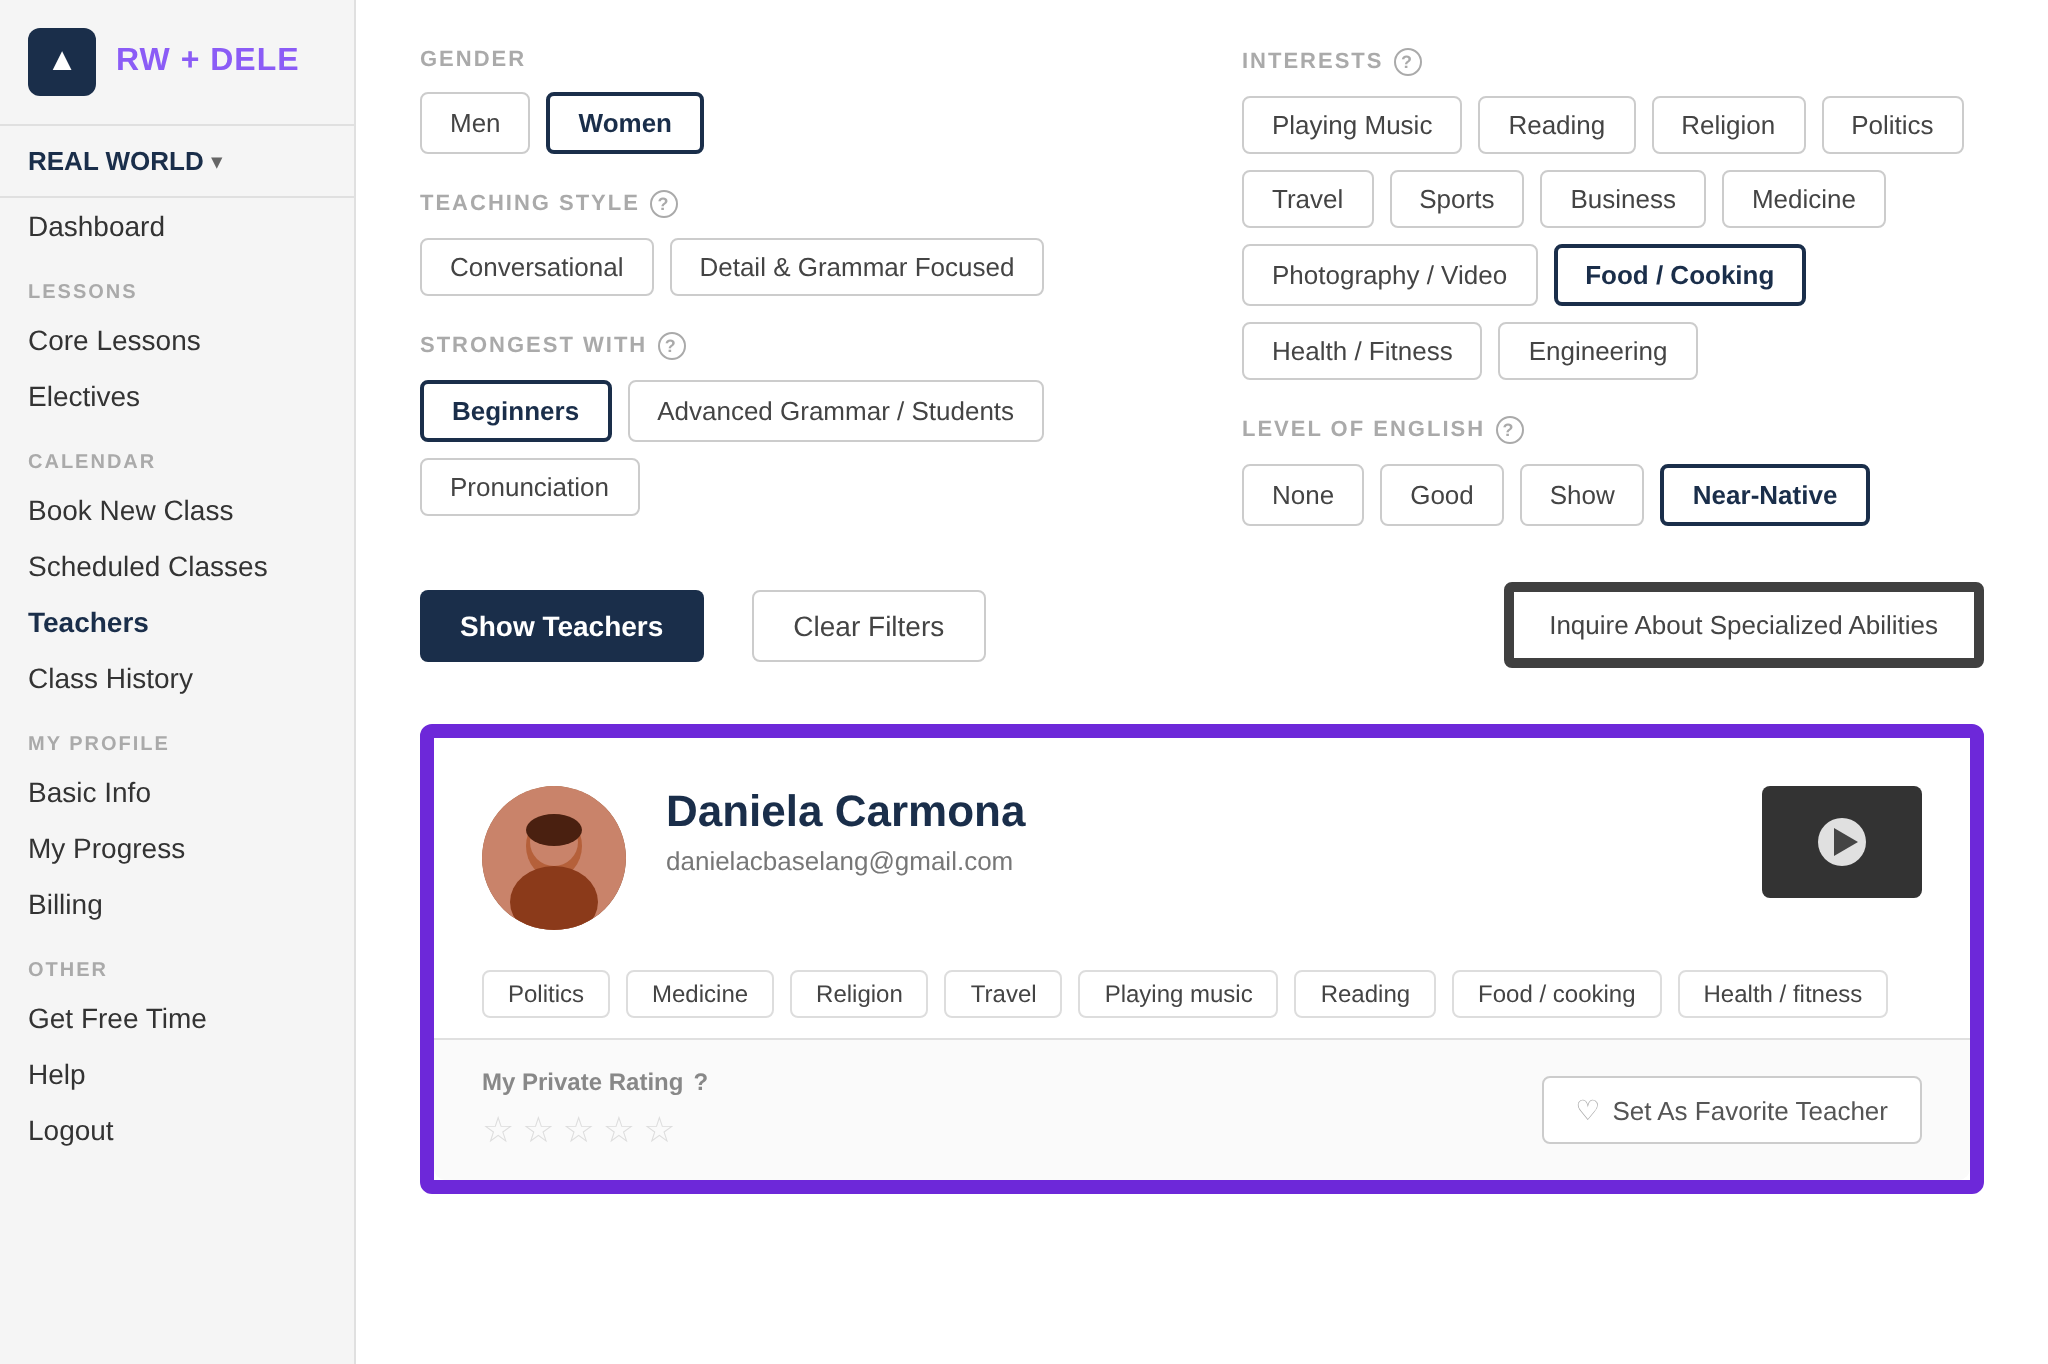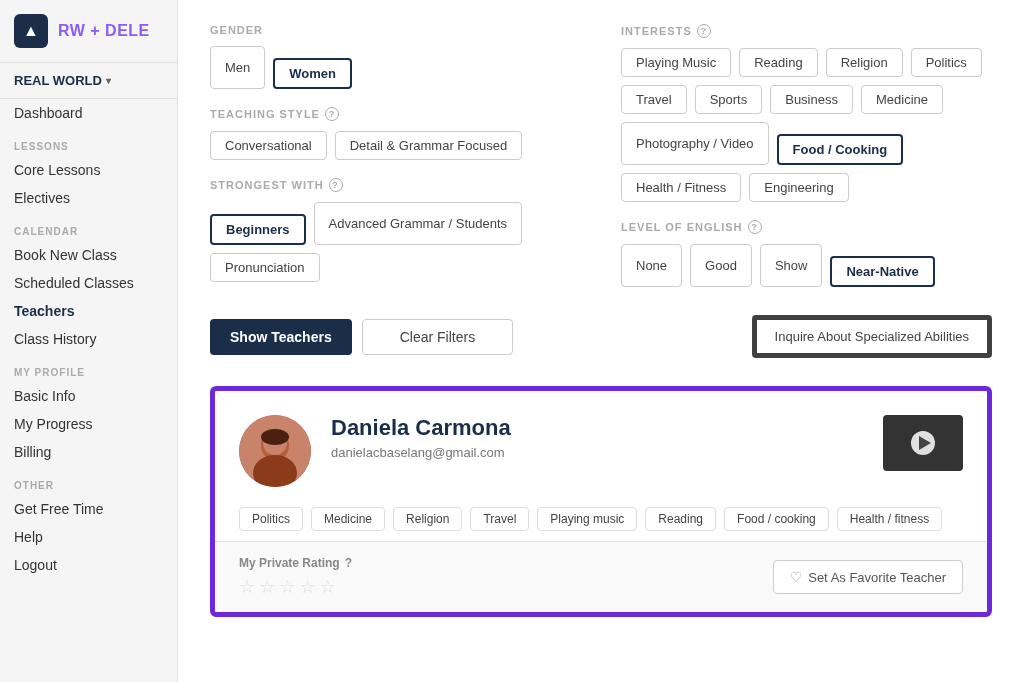--- a/index.html
+++ b/index.html
@@ -74,63 +74,62 @@
       background: #fff;
       border-radius: 4px;
       padding: 6px 14px;
       font-size: 13px; color: #444;
       cursor: pointer;
     }
     .filter-btn.selected {
       border: 2px solid #1a2e4a;
       color: #1a2e4a;
       font-weight: 600;
-      margin-top: 12px;
     }
 
     
     .filter-interests { display: flex; flex-wrap: wrap; gap: 8px; }
 
     
     .action-row {
       display: flex; justify-content: space-between; align-items: center;
       margin-bottom: 28px; margin-top: 10px;
     }
-    .action-row-left { display: flex; gap: 10px; }
+    .action-row-left { display: flex; gap: 24px; }
     .btn-primary {
       background: #1a2e4a;
       color: #fff;
       border: none;
       border-radius: 4px;
       padding: 9px 20px;
       font-size: 14px; font-weight: 600;
       cursor: pointer;
     }
     .btn-secondary {
       background: #fff;
       color: #444;
       border: 1px solid #ccc;
       border-radius: 4px;
-      padding: 9px 37px;
+      padding: 9px 20px;
       font-size: 14px;
       cursor: pointer;
     }
     .btn-outline {
       background: #fff;
       color: #444;
       border: 5px solid #404040;
       border-radius: 4px;
       padding: 9px 18px;
       font-size: 13px;
       cursor: pointer;
     }
 
     
     .teacher-card {
-      border: 5px solid #6d28d9;
+      border: 7px solid #6d28d9;
       border-radius: 6px;
       padding: 24px;
       margin-bottom: 0;
     }
     .teacher-header {
       display: flex; align-items: flex-start; gap: 20px;
       margin-bottom: 20px;
     }
     .teacher-avatar {
       width: 72px; height: 72px; border-radius: 50%;

